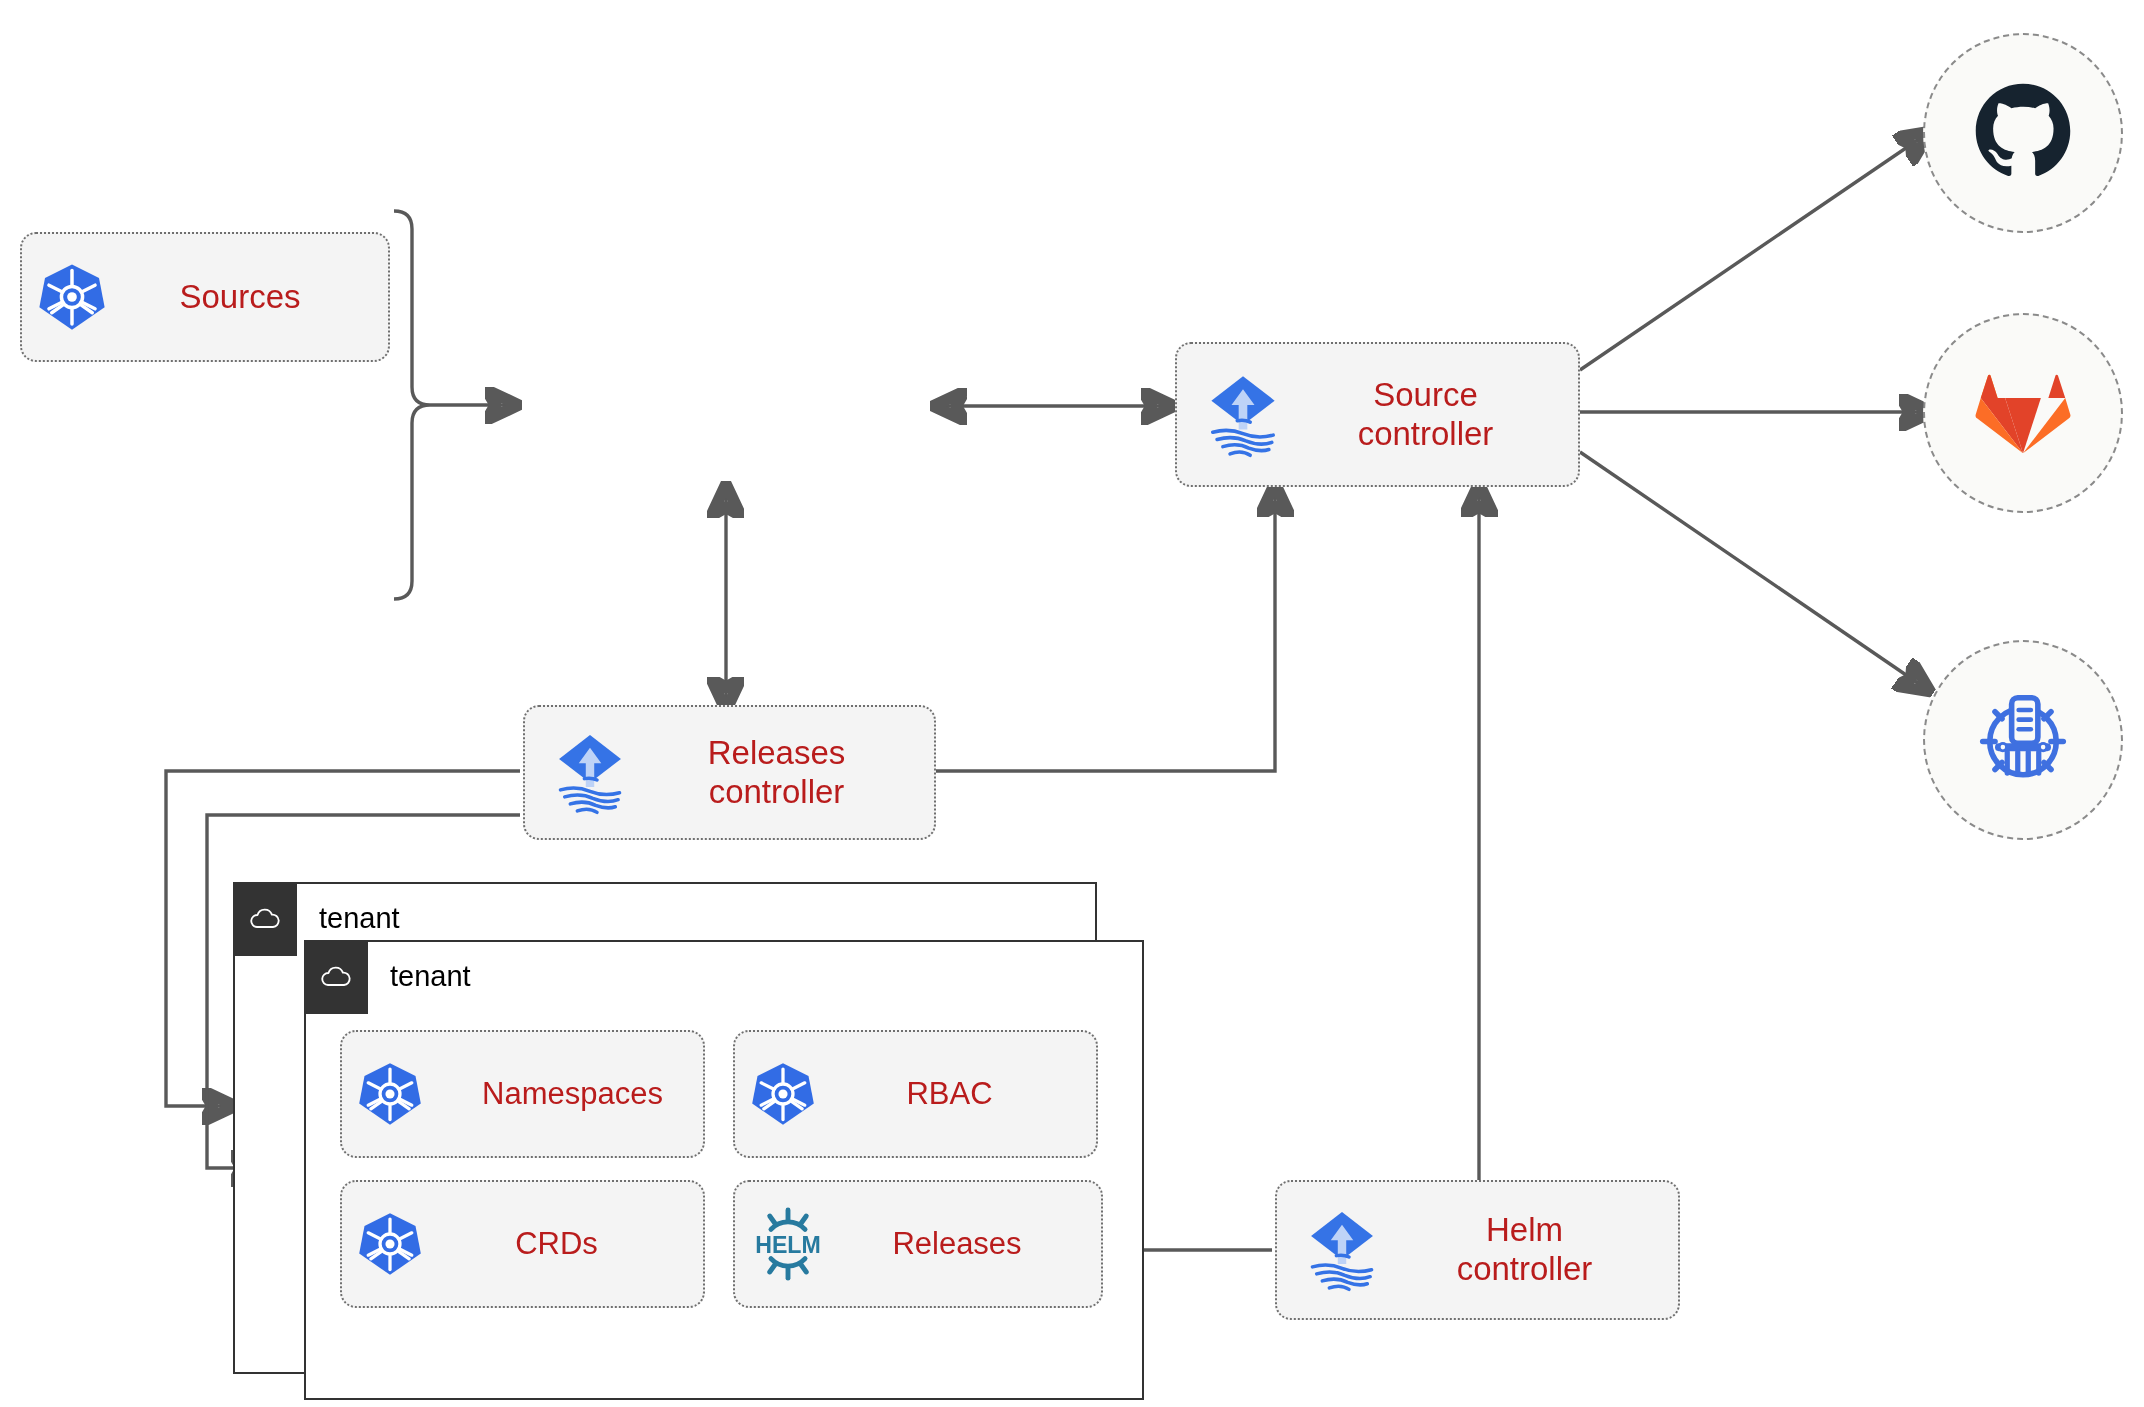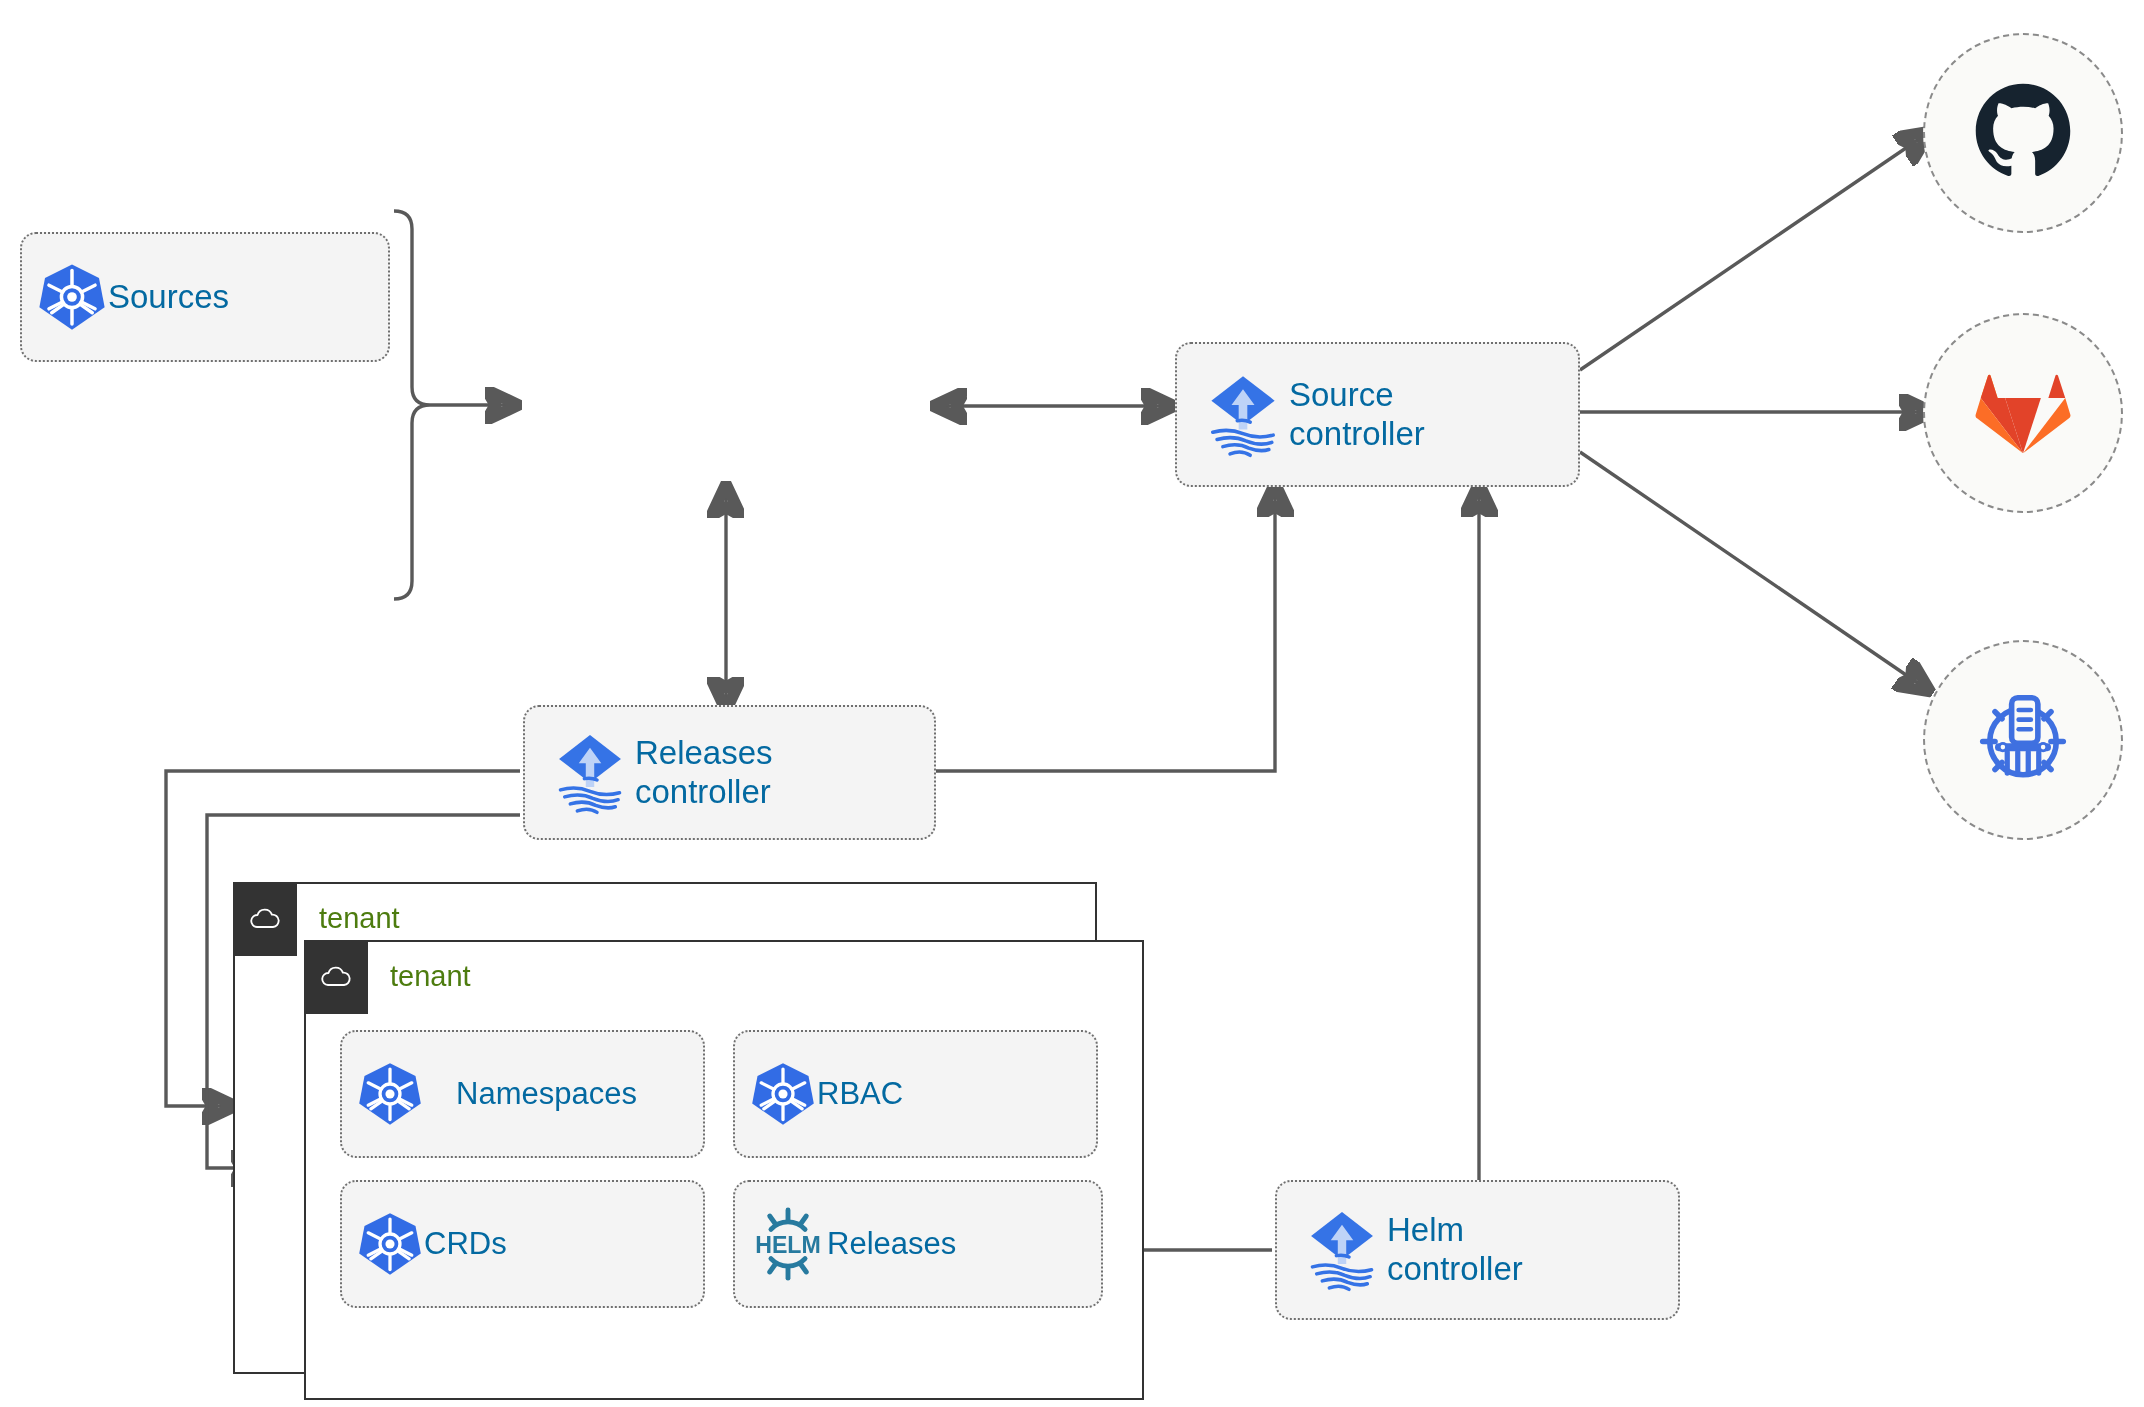--- a/index.html
+++ b/index.html
@@ -15,21 +15,21 @@
     position:absolute;
     background:#f4f4f4;
     border:2.5px dotted #6f6f6f;
     border-radius:16px;
     display:flex;align-items:center;
     box-sizing:border-box;
     z-index:5;
   }
   .node .ico{flex:0 0 auto;display:flex;align-items:center;justify-content:center;}
   .node .lbl{
-    flex:1 1 auto;color:#0369a1;
+    flex:1 1 auto;text-align:center;color:#b91c1c;
     line-height:1.18;white-space:pre-line;
     padding-right:6px;
   }
   .f26{font-size:33px;}
   .f24{font-size:31px;}
 
   
   .provider{
     position:absolute;width:200px;height:200px;border-radius:50%;
     background:#fafaf8;border:2.5px dashed #8a8a8a;
@@ -42,21 +42,21 @@
     position:absolute;background:#ffffff;border:2.5px solid #333333;
     box-sizing:border-box;
   }
   .tenant .tab{
     position:absolute;left:-2.5px;top:-2.5px;height:74px;
     background:#333333;display:flex;align-items:center;
     padding:0 16px;box-sizing:border-box;
   }
   .tenant .tabname{
     position:absolute;top:-2.5px;height:74px;display:flex;align-items:center;
-    font-size:29px;color:#4d7c0f;
+    font-size:29px;color:#000000;
   }
 
   svg.wires{position:absolute;left:0;top:0;width:2144px;height:1407px;z-index:1;overflow:visible;}
   svg.wires line,svg.wires path,svg.wires polyline{
     stroke:#595959;stroke-width:3.4;fill:none;
   }
 </style>
 </head>
 <body>
 

